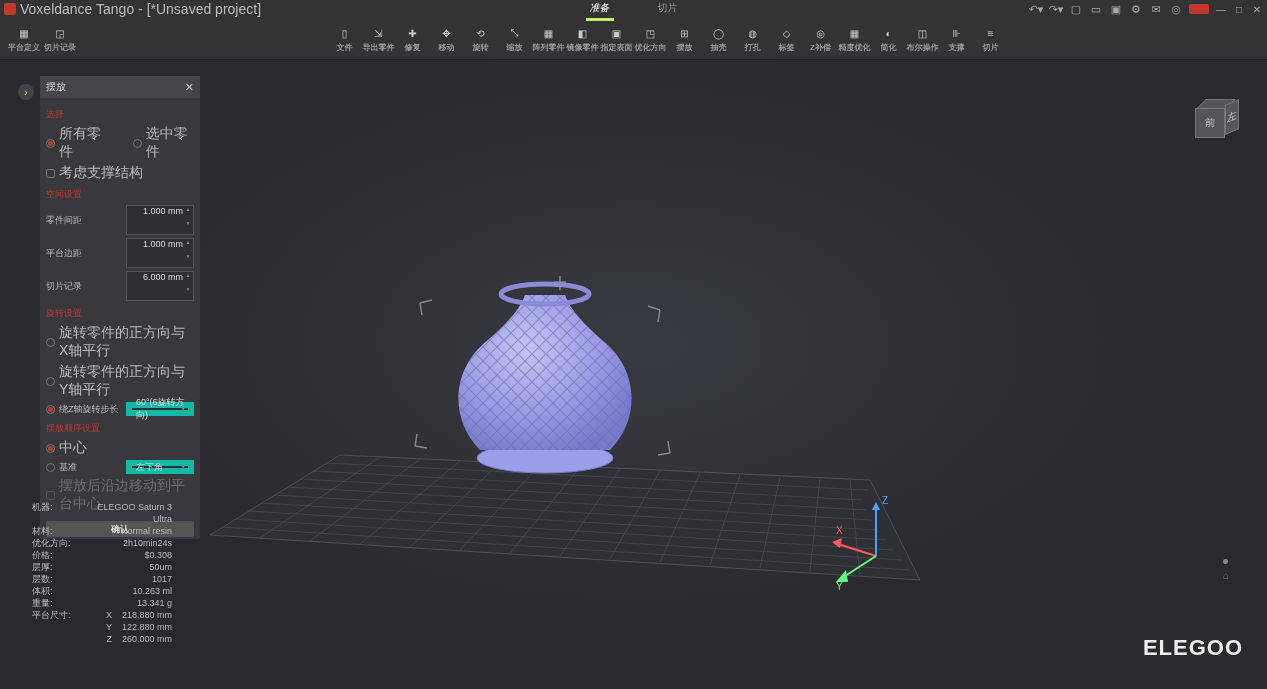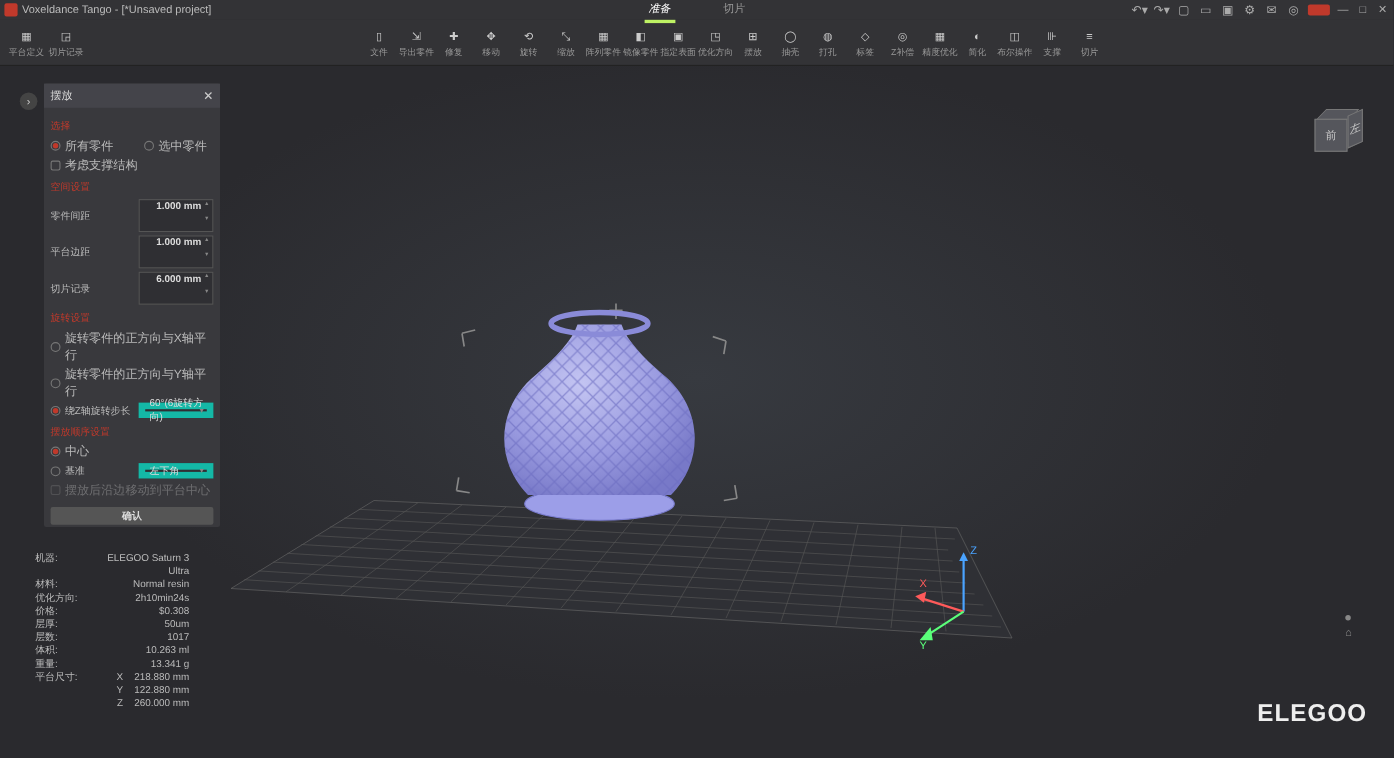--- a/index.html
+++ b/index.html
@@ -1,53 +1,53 @@
 <!DOCTYPE html>
 <html><head>
 <meta charset="utf-8">
 <style>
 * { box-sizing: border-box; margin: 0; padding: 0; font-family: "Microsoft YaHei", Arial, sans-serif; }
 body { width: 1267px; height: 689px; background: #2a2a2e; color: #ccc; overflow: hidden; position: relative; font-size: 10px; }
 .titlebar { height: 18px; background: #333336; display: flex; align-items: center; padding: 0 4px; position: relative; }
 .titlebar .logo { width: 12px; height: 12px; background: #c0392b; margin-right: 4px; border-radius: 2px; }
-.titlebar .title { font-size: 10px; color: #bbb; flex: 0 0 auto; }
+.titlebar .title { font-size: 14px; color: #bbb; flex: 0 0 auto; }
 .titlebar .tabs { position: absolute; left: 50%; transform: translateX(-50%); display: flex; gap: 40px; }
 .titlebar .tab { font-size: 10px; color: #999; padding: 3px 4px; cursor: pointer; }
 .titlebar .tab.active { color: #fff; border-bottom: 3px solid #bef264; font-style: italic; }
 .titlebar .right { margin-left: auto; display: flex; gap: 6px; align-items: center; }
 .titlebar .right .ico { width: 14px; height: 14px; color: #aaa; cursor: pointer; display: flex; align-items: center; justify-content: center; font-size: 11px; }
 .titlebar .right .ico.badge { width: 20px; height: 10px; background: #c0392b; border-radius: 2px; }
 .titlebar .right .winbtn { width: 12px; height: 12px; color: #aaa; display: flex; align-items: center; justify-content: center; font-size: 10px; cursor: pointer; }
 
 .toolbar { height: 42px; background: #333336; display: flex; align-items: center; padding: 0 8px; border-bottom: 1px solid #222; }
 .toolbar .grp { display: flex; gap: 4px; }
 .toolbar .tool { width: 32px; height: 38px; display: flex; flex-direction: column; align-items: center; justify-content: center; cursor: pointer; color: #ccc; }
 .toolbar .tool .ic { width: 18px; height: 18px; display: flex; align-items: center; justify-content: center; }
-.toolbar .tool .lbl { font-size: 8px; color: #999; margin-top: 0; white-space: nowrap; }
+.toolbar .tool .lbl { font-size: 8px; color: #999; margin-top: 0; white-space: nowrap; font-weight: bold; }
 .toolbar .main { margin-left: auto; margin-right: auto; display: flex; gap: 2px; }
 
 .viewport { position: absolute; top: 60px; left: 0; right: 0; bottom: 0; background: #2a2a2e; background: radial-gradient(ellipse at center 45%, #373a40 0%, #2a2a2e 60%); }
 .viewport svg.scene { position: absolute; top: 0; left: 0; }
 
 .expand-btn { position: absolute; top: 84px; left: 18px; width: 16px; height: 16px; background: #444; border-radius: 50%; display: flex; align-items: center; justify-content: center; color: #ccc; font-size: 10px; cursor: pointer; }
 
 .panel { position: absolute; top: 76px; left: 40px; width: 160px; background: rgba(58,58,62,0.95); border-radius: 2px; font-size: 9px; color: #bbb; }
 .panel .hdr { display: flex; align-items: center; padding: 4px 6px; background: #44444a; }
 .panel .hdr .ttl { flex: 1; font-size: 10px; color: #ddd; }
 .panel .hdr .close { color: #ccc; cursor: pointer; font-size: 11px; }
 .panel .body { padding: 4px 6px 2px; }
 .panel .sect { color: #c0392b; font-size: 9px; margin: 6px 0 4px; }
 .panel .row { display: flex; align-items: center; margin: 3px 0; gap: 4px; }
 .panel .radio, .panel .check { width: 9px; height: 9px; border: 1px solid #777; border-radius: 50%; display: inline-flex; align-items: center; justify-content: center; flex: 0 0 auto; }
 .panel .radio.on::after { content: ""; width: 5px; height: 5px; background: #c0392b; border-radius: 50%; }
 .panel .check { border-radius: 2px; }
-.panel .lbl { font-size: 11px; color: #bbb; }
+.panel .lbl { font-size: 14px; color: #bbb; }
 .panel .inrow { display: flex; align-items: center; margin: 3px 0; }
 .panel .inrow .nm { flex: 1; font-size: 9px; color: #bbb; }
-.panel .inrow .inp { width: 68px; height: 30px; background: #2f2f33; border: 1px solid #555; color: #ddd; font-size: 9px; text-align: right; padding-right: 10px; position: relative; font-weight: bold; }
+.panel .inrow .inp { width: 68px; height: 30px; background: #2f2f33; border: 1px solid #555; color: #ddd; font-size: 9px; text-align: right; padding-right: 10px; position: relative; }
 .panel .inrow .inp .spn { position: absolute; right: 1px; top: 0; bottom: 0; width: 8px; display: flex; flex-direction: column; }
 .panel .inrow .inp .spn span { flex: 1; font-size: 5px; color: #888; line-height: 6px; text-align: center; }
 .panel .sel { width: 68px; height: 14px; background: #2f2f33; border: 6px solid #14b8a6; color: #ddd; font-size: 9px; padding-left: 4px; display: flex; align-items: center; position: relative; }
 .panel .sel::after { content: "▾"; position: absolute; right: 3px; font-size: 7px; color: #888; }
 .panel .btn { width: 100%; height: 16px; background: #555; color: #ddd; display: flex; align-items: center; justify-content: center; font-size: 9px; margin-top: 8px; cursor: pointer; border-radius: 2px; font-weight: bold; }
 
 .info { position: absolute; left: 32px; bottom: 44px; font-size: 9px; color: #bbb; }
 .info .r { display: flex; line-height: 12px; }
 .info .r .k { width: 48px; }
 .info .r .v { width: 92px; text-align: right; }

